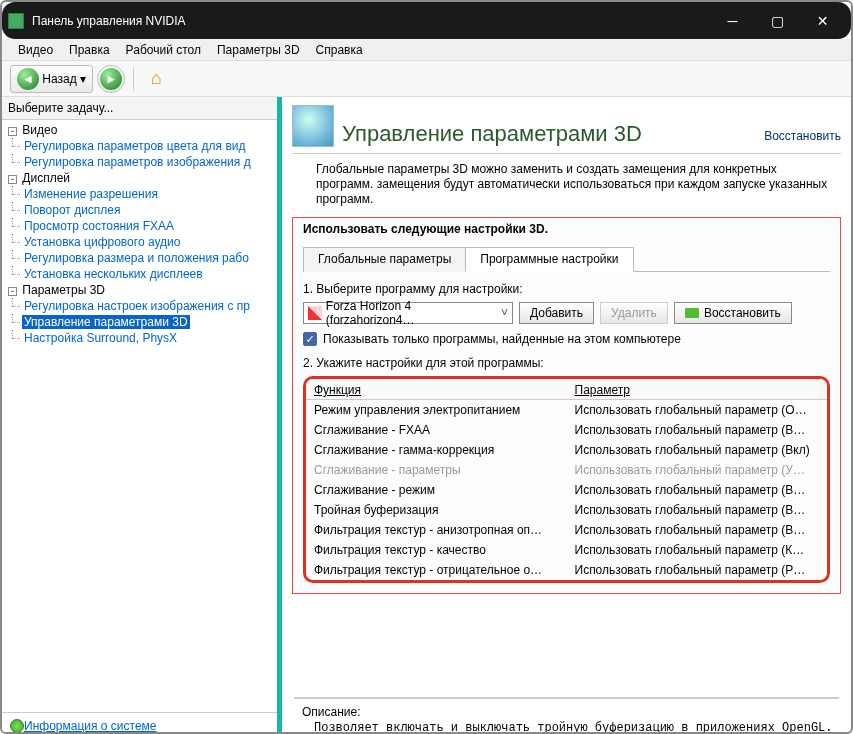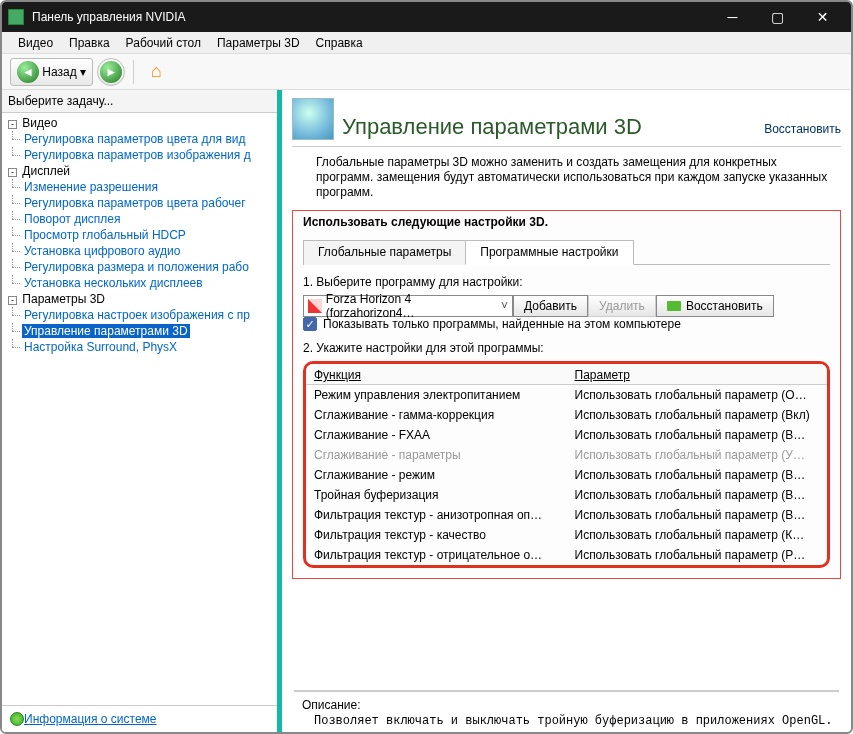--- a/index.html
+++ b/index.html
@@ -8,26 +8,27 @@
     font-size: 12px;
     background: #fff;
     width: 853px;
     height: 734px;
     overflow: hidden;
     border: 2px solid #888;
     border-radius: 6px;
   }
   
   .titlebar {
-    height: 30px;
+    height: 37px;
     background: #1a1a1a;
     color: #fff;
     display: flex;
     align-items: center;
     padding: 0 6px;
+    border-radius: 13px;
   }
   .titlebar .app-icon {
     width: 16px; height: 16px;
     background: #4a6; border: 1px solid #283;
     margin-right: 8px;
   }
   .titlebar .title { flex: 1; font-size: 12px; }
   .titlebar .winbtn {
     width: 45px; height: 30px;
     display: flex; align-items: center; justify-content: center;
@@ -141,21 +142,21 @@
   .panel-title{font-weight:bold;font-size:12px;margin-bottom:10px;}
   .tabrow { display:flex; border-bottom:1px solid #bbb; margin-bottom:10px;}
   .tab {
     padding:4px 14px 5px 14px; font-size:12px;
     border:1px solid #bbb; border-bottom:none;
     background:#f4f4f4; margin-right:-1px;
     position:relative; top:1px;
   }
   .tab.active { background:#fff; border-bottom:1px solid #fff; }
   .step-label{font-size:12px;margin-bottom:6px;}
-  .program-row{display:flex;align-items:center;gap:0;}
+  .program-row{display:flex;align-items:center;gap:6px;margin-bottom:8px;}
   .program-select{
     width:210px;height:22px;border:1px solid #888;background:#fff;
     display:flex;align-items:center;padding:0 4px;font-size:12px;
     position:relative;
   }
   .program-select .mini-icon{
     width:14px;height:14px;background:#e33;margin-right:4px;
     position:relative;
   }
   .program-select .mini-icon::after{
@@ -242,23 +243,22 @@
           <ul id="video-list">
               <li><span class="treelink">Регулировка параметров цвета для вид</span></li>
               <li><span class="treelink">Регулировка параметров изображения д</span></li>
             </ul>
         </li>
         <li>
           <span class="expander">-</span>
           <span class="catlabel">Дисплей</span>
           <ul id="display-list">
               <li><span class="treelink">Изменение разрешения</span></li>
-              <li><span class="treelink">Регулировка параметров цвета рабочег</span></li>
               <li><span class="treelink">Поворот дисплея</span></li>
-              <li><span class="treelink">Просмотр глобальный HDCP</span></li>
+              <li><span class="treelink">Просмотр состояния FXAA</span></li>
               <li><span class="treelink">Установка цифрового аудио</span></li>
               <li><span class="treelink">Регулировка размера и положения рабо</span></li>
               <li><span class="treelink">Установка нескольких дисплеев</span></li>
             </ul>
         </li>
         <li>
           <span class="expander">-</span>
           <span class="catlabel">Параметры 3D</span>
           <ul id="p3d-list">
               <li><span class="treelink">Регулировка настроек изображения с пр</span></li>
@@ -320,26 +320,26 @@
               <th>Функция</th>
               <th>Параметр</th>
             </tr>
           </thead>
           <tbody id="tbody">
               <tr>
                 <td>Режим управления электропитанием</td>
                 <td>Использовать глобальный параметр (О…</td>
               </tr>
               <tr>
+                <td>Сглаживание - FXAA</td>
+                <td>Использовать глобальный параметр (В…</td>
+              </tr>
+              <tr>
                 <td>Сглаживание - гамма-коррекция</td>
                 <td>Использовать глобальный параметр (Вкл)</td>
-              </tr>
-              <tr>
-                <td>Сглаживание - FXAA</td>
-                <td>Использовать глобальный параметр (В…</td>
               </tr>
               <tr class="dis">
                 <td>Сглаживание - параметры</td>
                 <td>Использовать глобальный параметр (У…</td>
               </tr>
               <tr>
                 <td>Сглаживание - режим</td>
                 <td>Использовать глобальный параметр (В…</td>
               </tr>
               <tr>

